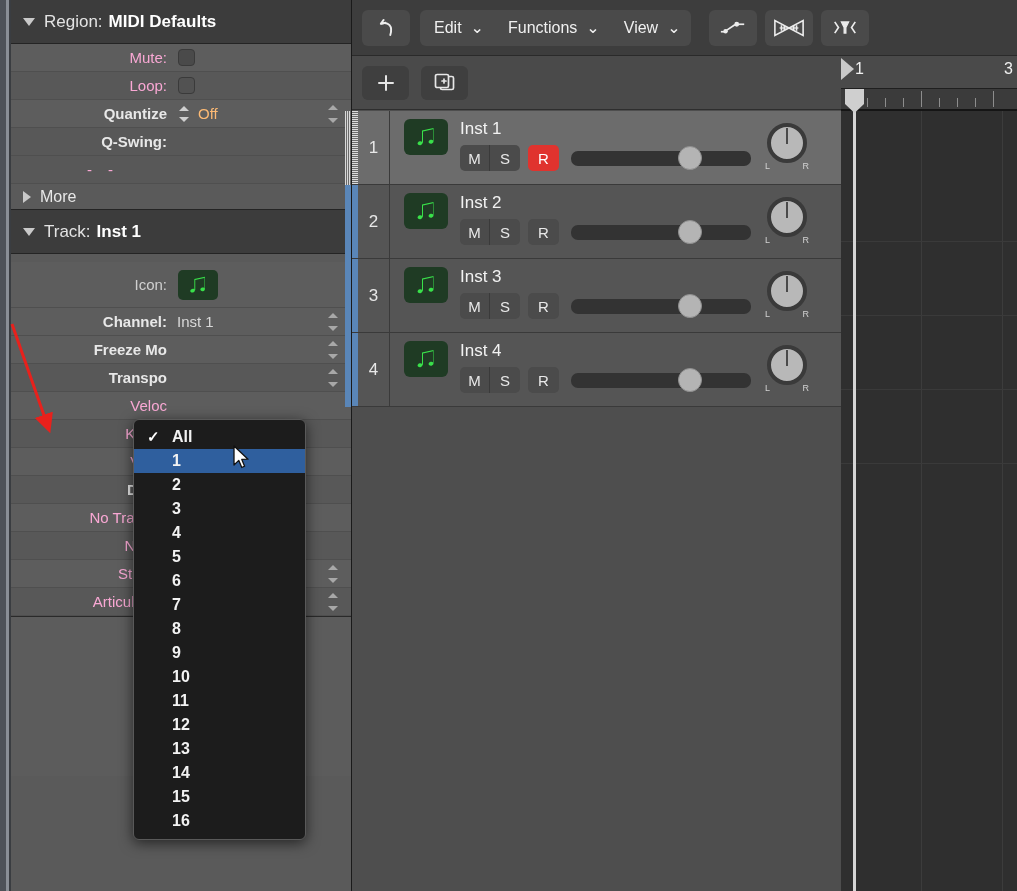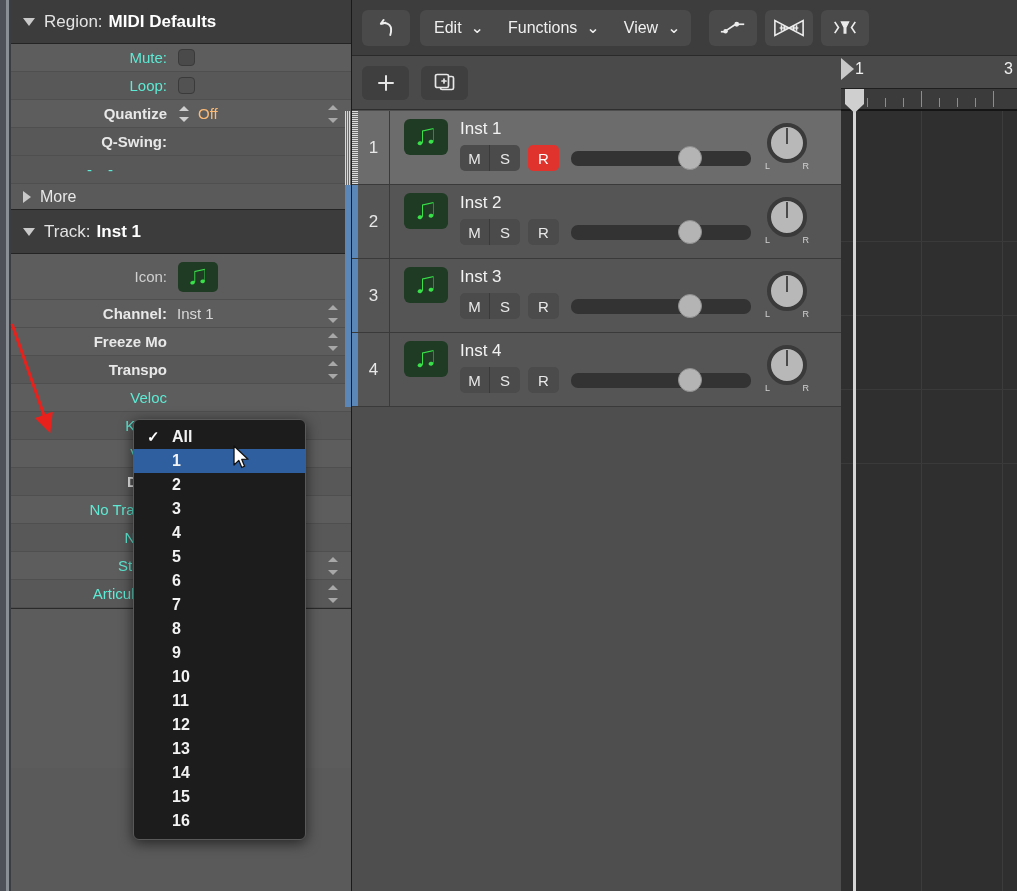--- a/index.html
+++ b/index.html
@@ -38,21 +38,21 @@
 
   .row {
     position: relative; height: 28px;
     display: flex; align-items: center;
     border-bottom: 1px solid #4f4f4f;
     background: #5d5d5d;
   }
   .row.alt { background: #585858; }
   .row .rlabel {
     width: 162px; text-align: right; padding-right: 6px;
-    font-size: 15px; color: #5eead4; white-space: nowrap;
+    font-size: 15px; color: #f9a8d4; white-space: nowrap;
   }
   .row .rlabel.bold { color: #e8e8e8; font-weight: bold; }
   .row .rvalue { font-size: 15px; color: #d9d9d9; padding-left: 4px; white-space: nowrap; }
   .row .rvalue.bold { color:#fdba74; font-weight: normal; }
 
   .chk { width: 17px; height: 17px; border-radius: 4px; background: #4a4a4a;
          border: 1px solid #3a3a3a; margin-left: 5px; }
   .chk.light { background:#525252; }
 
   .stepper { position:absolute; right: 13px; top: 50%; transform: translateY(-50%);
@@ -70,21 +70,21 @@
   .stepper-inline i.up { border-bottom: 5px solid #cfcfcf; }
   .stepper-inline i.dn { border-top: 5px solid #cfcfcf; }
 
   .row-more { height: 26px; background:#5a5a5a; display:flex; align-items:center;
               padding-left: 12px; border-bottom:1px solid #242424; }
   .row-more .tri-r { width:0;height:0;border-top:6px solid transparent;border-bottom:6px solid transparent;
                      border-left:8px solid #c9c9c9; margin-right:9px; }
   .row-more span { color:#e8e8e8; font-size:16px; }
 
   .icon-row { height: 46px; display:flex; align-items:center; background:#5d5d5d;
-              border-bottom:1px solid #4f4f4f; }
+              border-bottom:1px solid #4f4f4f;margin-top:8px; }
   .icon-row .rlabel { width:162px; text-align:right; padding-right:6px; font-size:15px; color:#d0d0d0; }
   .inst-icon { width:40px; height:30px; border-radius:5px; background:#1f3b24;
                display:flex; align-items:center; justify-content:center; margin-left:5px; }
   .inst-icon svg { display:block; }
 
   .insp-empty { background:#5c5c5c; border-top:1px solid #2a2a2a; }
 
   
   .blue-strip { position:absolute; right:0; width:6px; background:#5a86b8; }
   .stripe-strip { position:absolute; right:0; width:6px;

